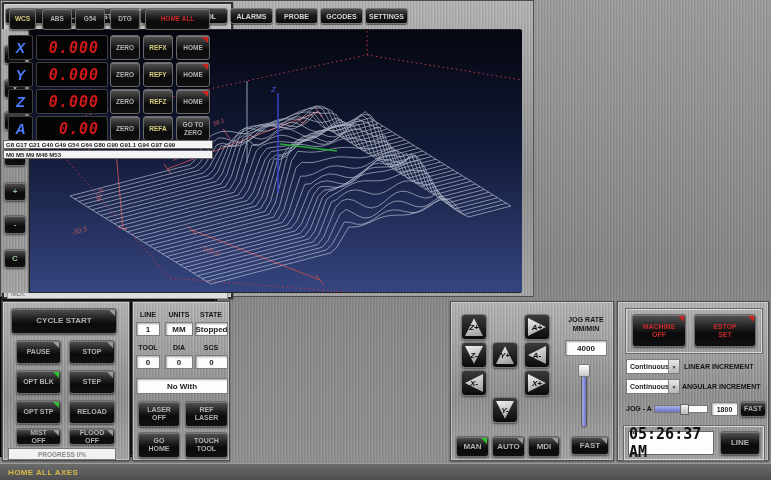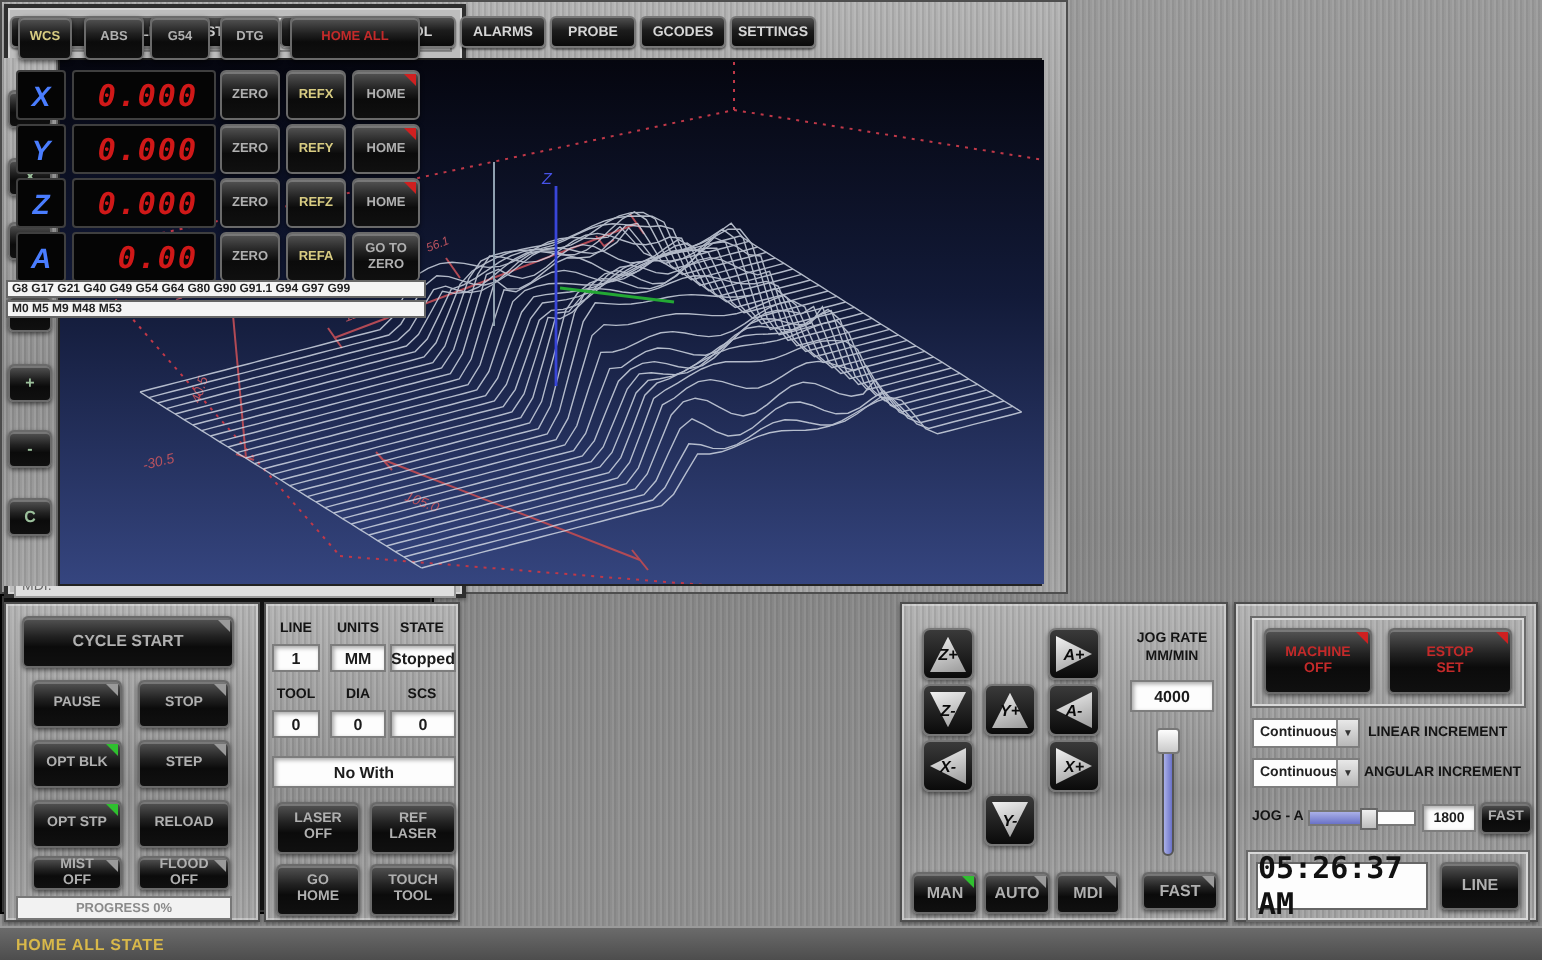--- a/index.html
+++ b/index.html
@@ -426,14 +426,14 @@
   </div>
   <div class="field" style="left:93px;top:100px;width:27px;height:14px;font-size:7px;">1800</div>
   <div class="btn" style="left:122px;top:99px;width:26px;height:16px;font-size:7px;">FAST</div>
 
   <div class="group" style="left:6px;top:124px;width:140px;height:34px;"></div>
   <div id="clock">05:26:37 AM</div>
   <div class="btn" style="left:102px;top:129px;width:40px;height:24px;font-size:8px;">LINE</div>
 </div>
 
 <div id="status-bar" class="abs">
-  <span>HOME ALL STATE</span>
+  <span>HOME ALL AXES</span>
 </div>
 
 </body></html>

